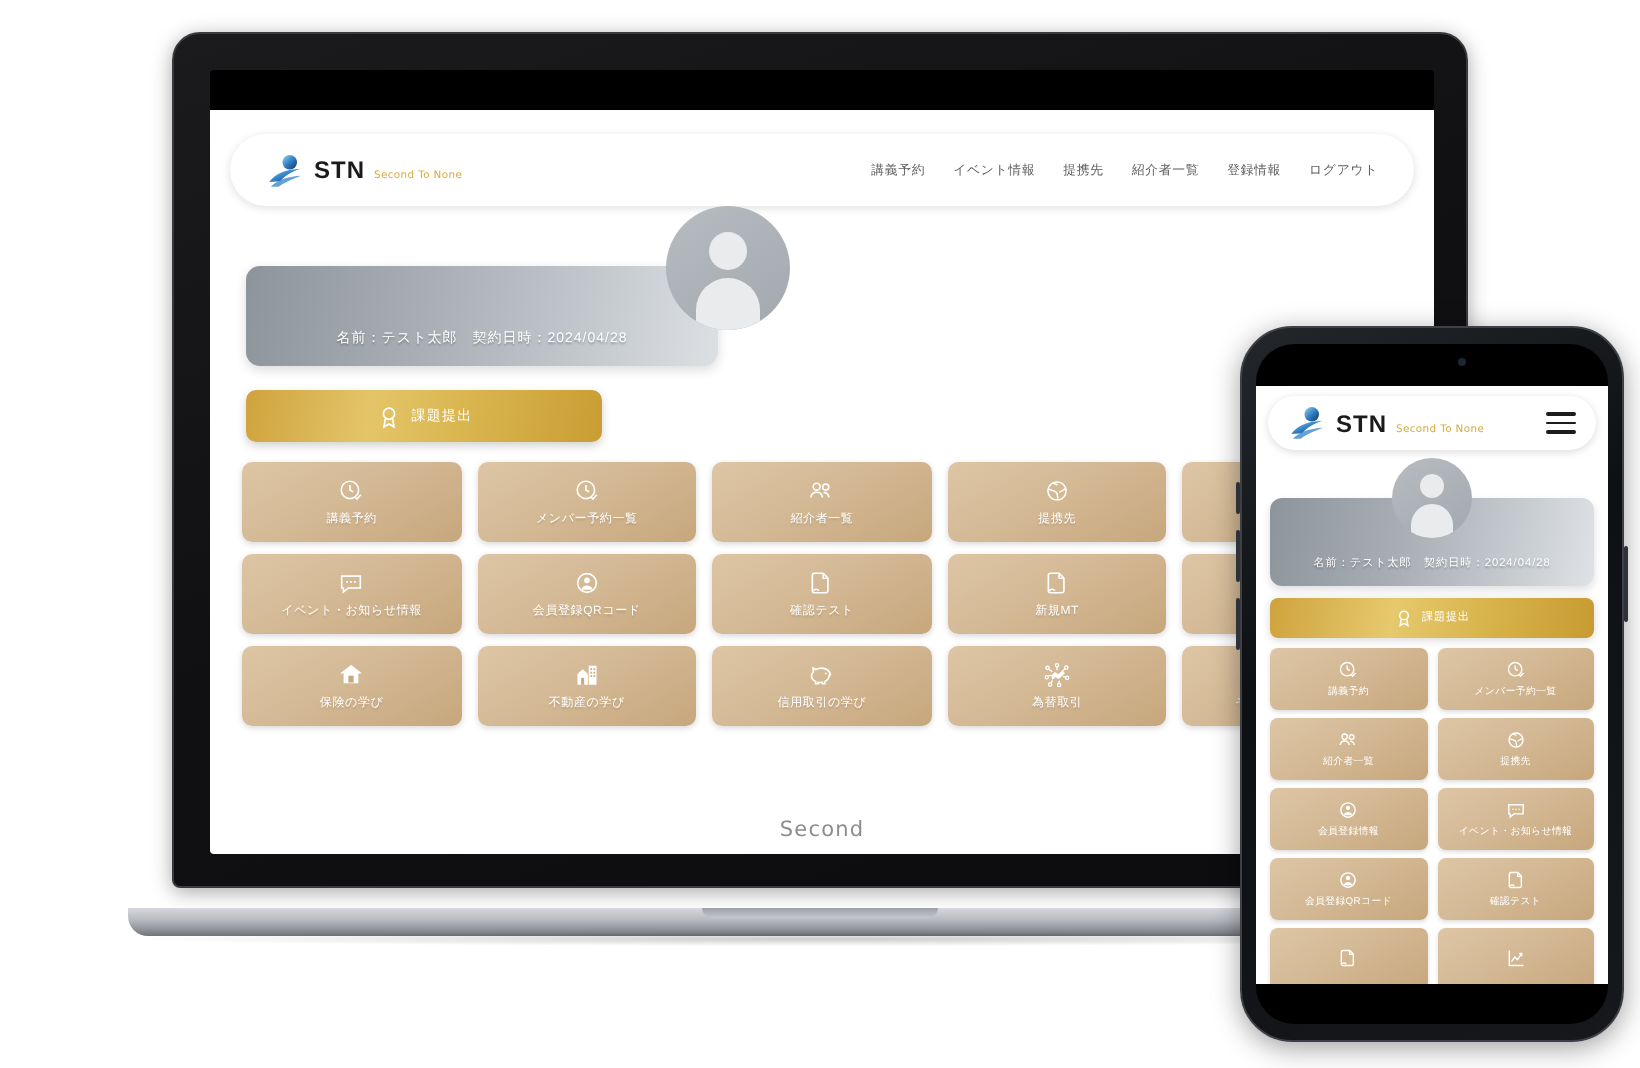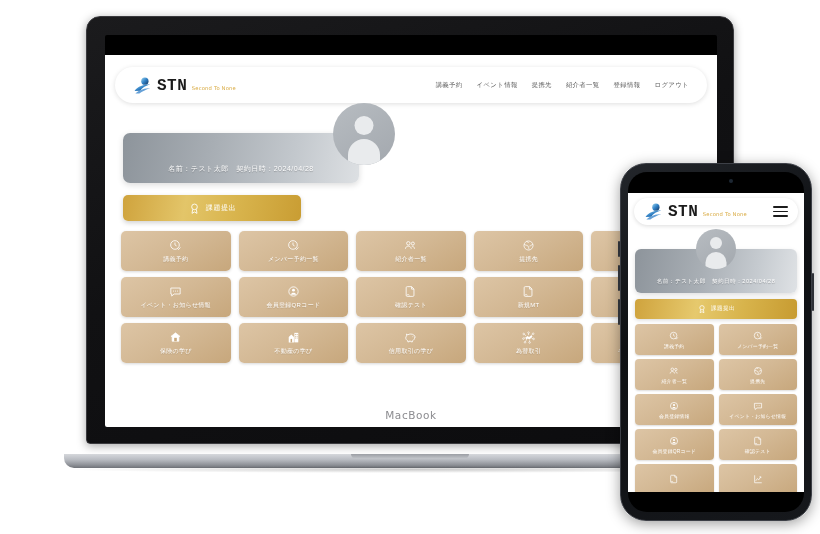--- a/index.html
+++ b/index.html
@@ -54,22 +54,22 @@
   
   .d-header{
     position:absolute;left:10px;top:12px;width:592px;height:36px;
     background:#fff;border-radius:18px;
     box-shadow:0 1px 5px rgba(0,0,0,.13);
     display:flex;align-items:center;box-sizing:border-box;padding:0 18px;
   }
   .logo{display:flex;align-items:center;gap:5px;}
   .logo-mark{width:19px;height:19px;position:relative;flex:none;}
   .logo-txt{line-height:1;}
-  .logo-stn{font-size:16px;font-weight:bold;color:#1b1b1b;letter-spacing:.5px;
-    font-family:Liberation Mono, monospace;}
+  .logo-stn{font-size:12px;font-weight:bold;color:#1b1b1b;letter-spacing:.5px;
+    font-family:Liberation Sans, sans-serif;}
   .logo-sub{font-size:5.2px;color:#d8a93f;letter-spacing:.2px;margin-top:1px;
     font-family:"DejaVu Sans",sans-serif;}
   .d-nav{margin-left:auto;display:flex;align-items:center;gap:14px;}
   .d-nav span{font-size:6.4px;color:#5d5d5d;white-space:nowrap;letter-spacing:.35px;}
 
   
   .avatar-wrap{position:absolute;left:228px;top:48px;width:62px;height:62px;z-index:3;}
   .avatar{
     width:62px;height:62px;border-radius:50%;
     background:linear-gradient(145deg,#b7bcc1,#a3a8ae);
@@ -422,21 +422,21 @@
                   <path d="M14 3v4.6h4.4"></path>
                   <path d="M5 19c1.6-1.6 3.4-1.6 5 0"></path>
                 </svg>
             </span>
             <span class="t-lbl">その他の学びの資料</span>
           </div>
 
         </div>
       </div>
 
-      <div class="macbook-word">MacBook</div>
+      <div class="macbook-word">Second</div>
     </div>
   </div>
 
   <div class="base"></div>
   <div class="base-shadow"></div>
 </div>
 
 <div id="phone">
   <div class="phone-frame"></div>
   <span class="phone-btn pb1"></span>

